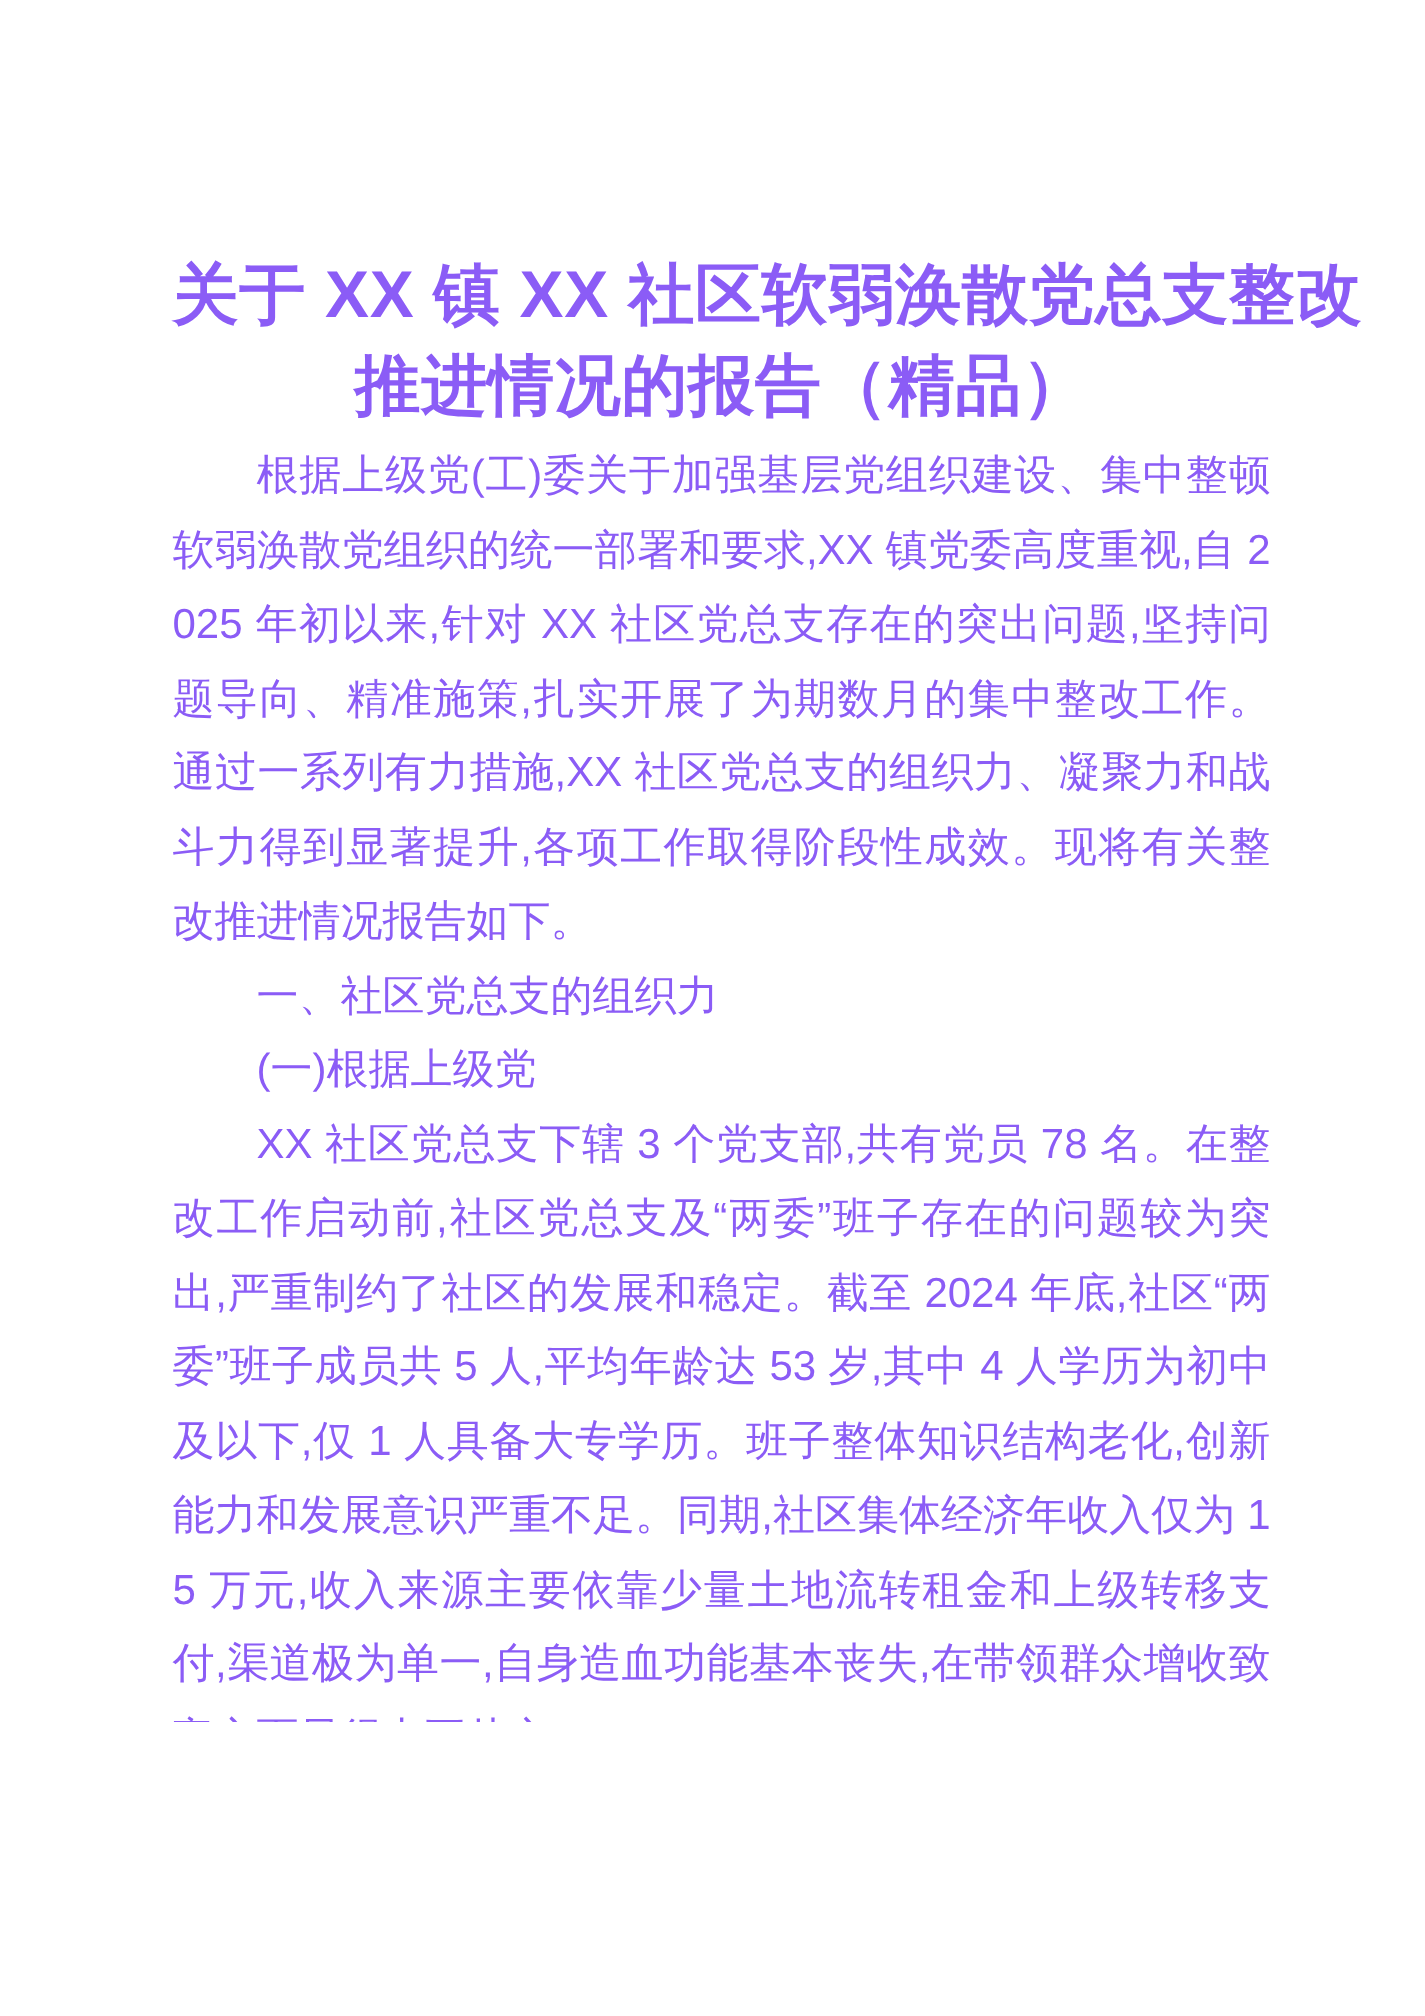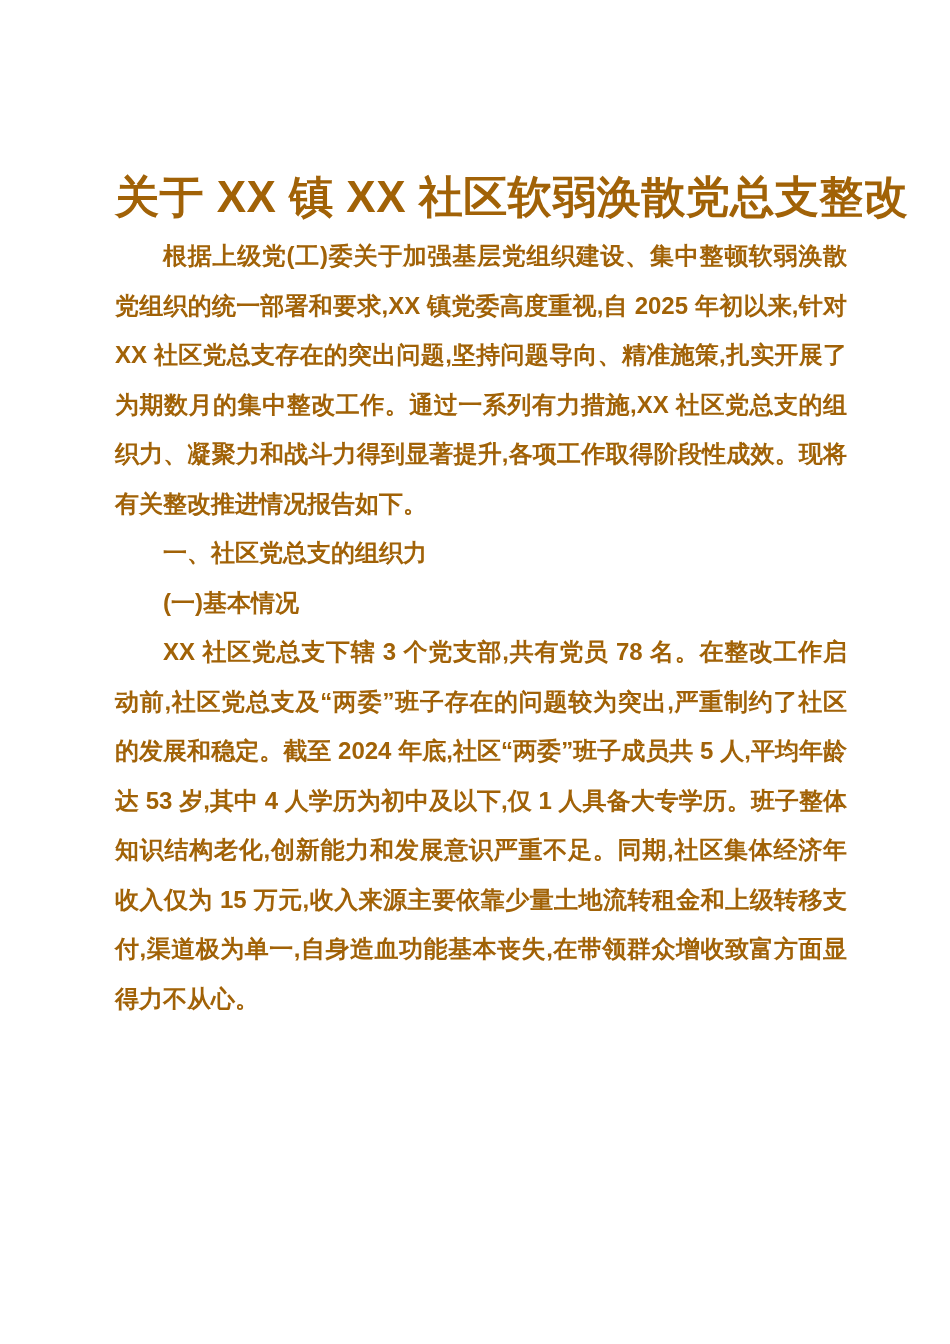--- a/index.html
+++ b/index.html
@@ -7,21 +7,21 @@
     padding: 0;
     background: #ffffff;
   }
   .page {
     position: relative;
     width: 950px;
     height: 1148px;
     background: #ffffff;
     overflow: hidden;
     box-sizing: border-box;
-    color: #a16207;
+    color: #8b5cf6;
     font-family: "Liberation Sans", sans-serif;
   }
   .doc {
     box-sizing: border-box;
     padding: 166px 103px 0 115px;
   }
   .doc-title {
     margin: 0 0 4px 0;
     font-size: 44px;
     line-height: 61px;
@@ -29,40 +29,41 @@
     text-align: center;
     letter-spacing: 0.5px;
     font-family: "Liberation Sans", sans-serif;
   }
   .title-line {
     display: block;
     white-space: nowrap;
   }
   .doc-body p {
     margin: 0;
-    font-size: 24px;
+    font-size: 28px;
     line-height: 49.5px;
-    font-weight: 700;
+    font-weight: 400;
     text-indent: 2em;
     text-align: justify;
     text-justify: inter-ideograph;
     word-break: break-all;
   }
 </style>
 </head>
 <body>
 
 <div class="page">
   <div class="doc">
 
     <h1 class="doc-title">
       <span class="title-line">关于 XX 镇 XX 社区软弱涣散党总支整改</span>
+      <span class="title-line">推进情况的报告（精品）</span>
     </h1>
 
     <div class="doc-body">
       <p>根据上级党(工)委关于加强基层党组织建设、集中整顿软弱涣散党组织的统一部署和要求,XX 镇党委高度重视,自 2025 年初以来,针对 XX 社区党总支存在的突出问题,坚持问题导向、精准施策,扎实开展了为期数月的集中整改工作。通过一系列有力措施,XX 社区党总支的组织力、凝聚力和战斗力得到显著提升,各项工作取得阶段性成效。现将有关整改推进情况报告如下。</p>
       <p>一、社区党总支的组织力</p>
-      <p>(一)基本情况</p>
+      <p>(一)根据上级党</p>
       <p>XX 社区党总支下辖 3 个党支部,共有党员 78 名。在整改工作启动前,社区党总支及“两委”班子存在的问题较为突出,严重制约了社区的发展和稳定。截至 2024 年底,社区“两委”班子成员共 5 人,平均年龄达 53 岁,其中 4 人学历为初中及以下,仅 1 人具备大专学历。班子整体知识结构老化,创新能力和发展意识严重不足。同期,社区集体经济年收入仅为 15 万元,收入来源主要依靠少量土地流转租金和上级转移支付,渠道极为单一,自身造血功能基本丧失,在带领群众增收致富方面显得力不从心。</p>
     </div>
 
   </div>
 </div>
 
 </body></html>

